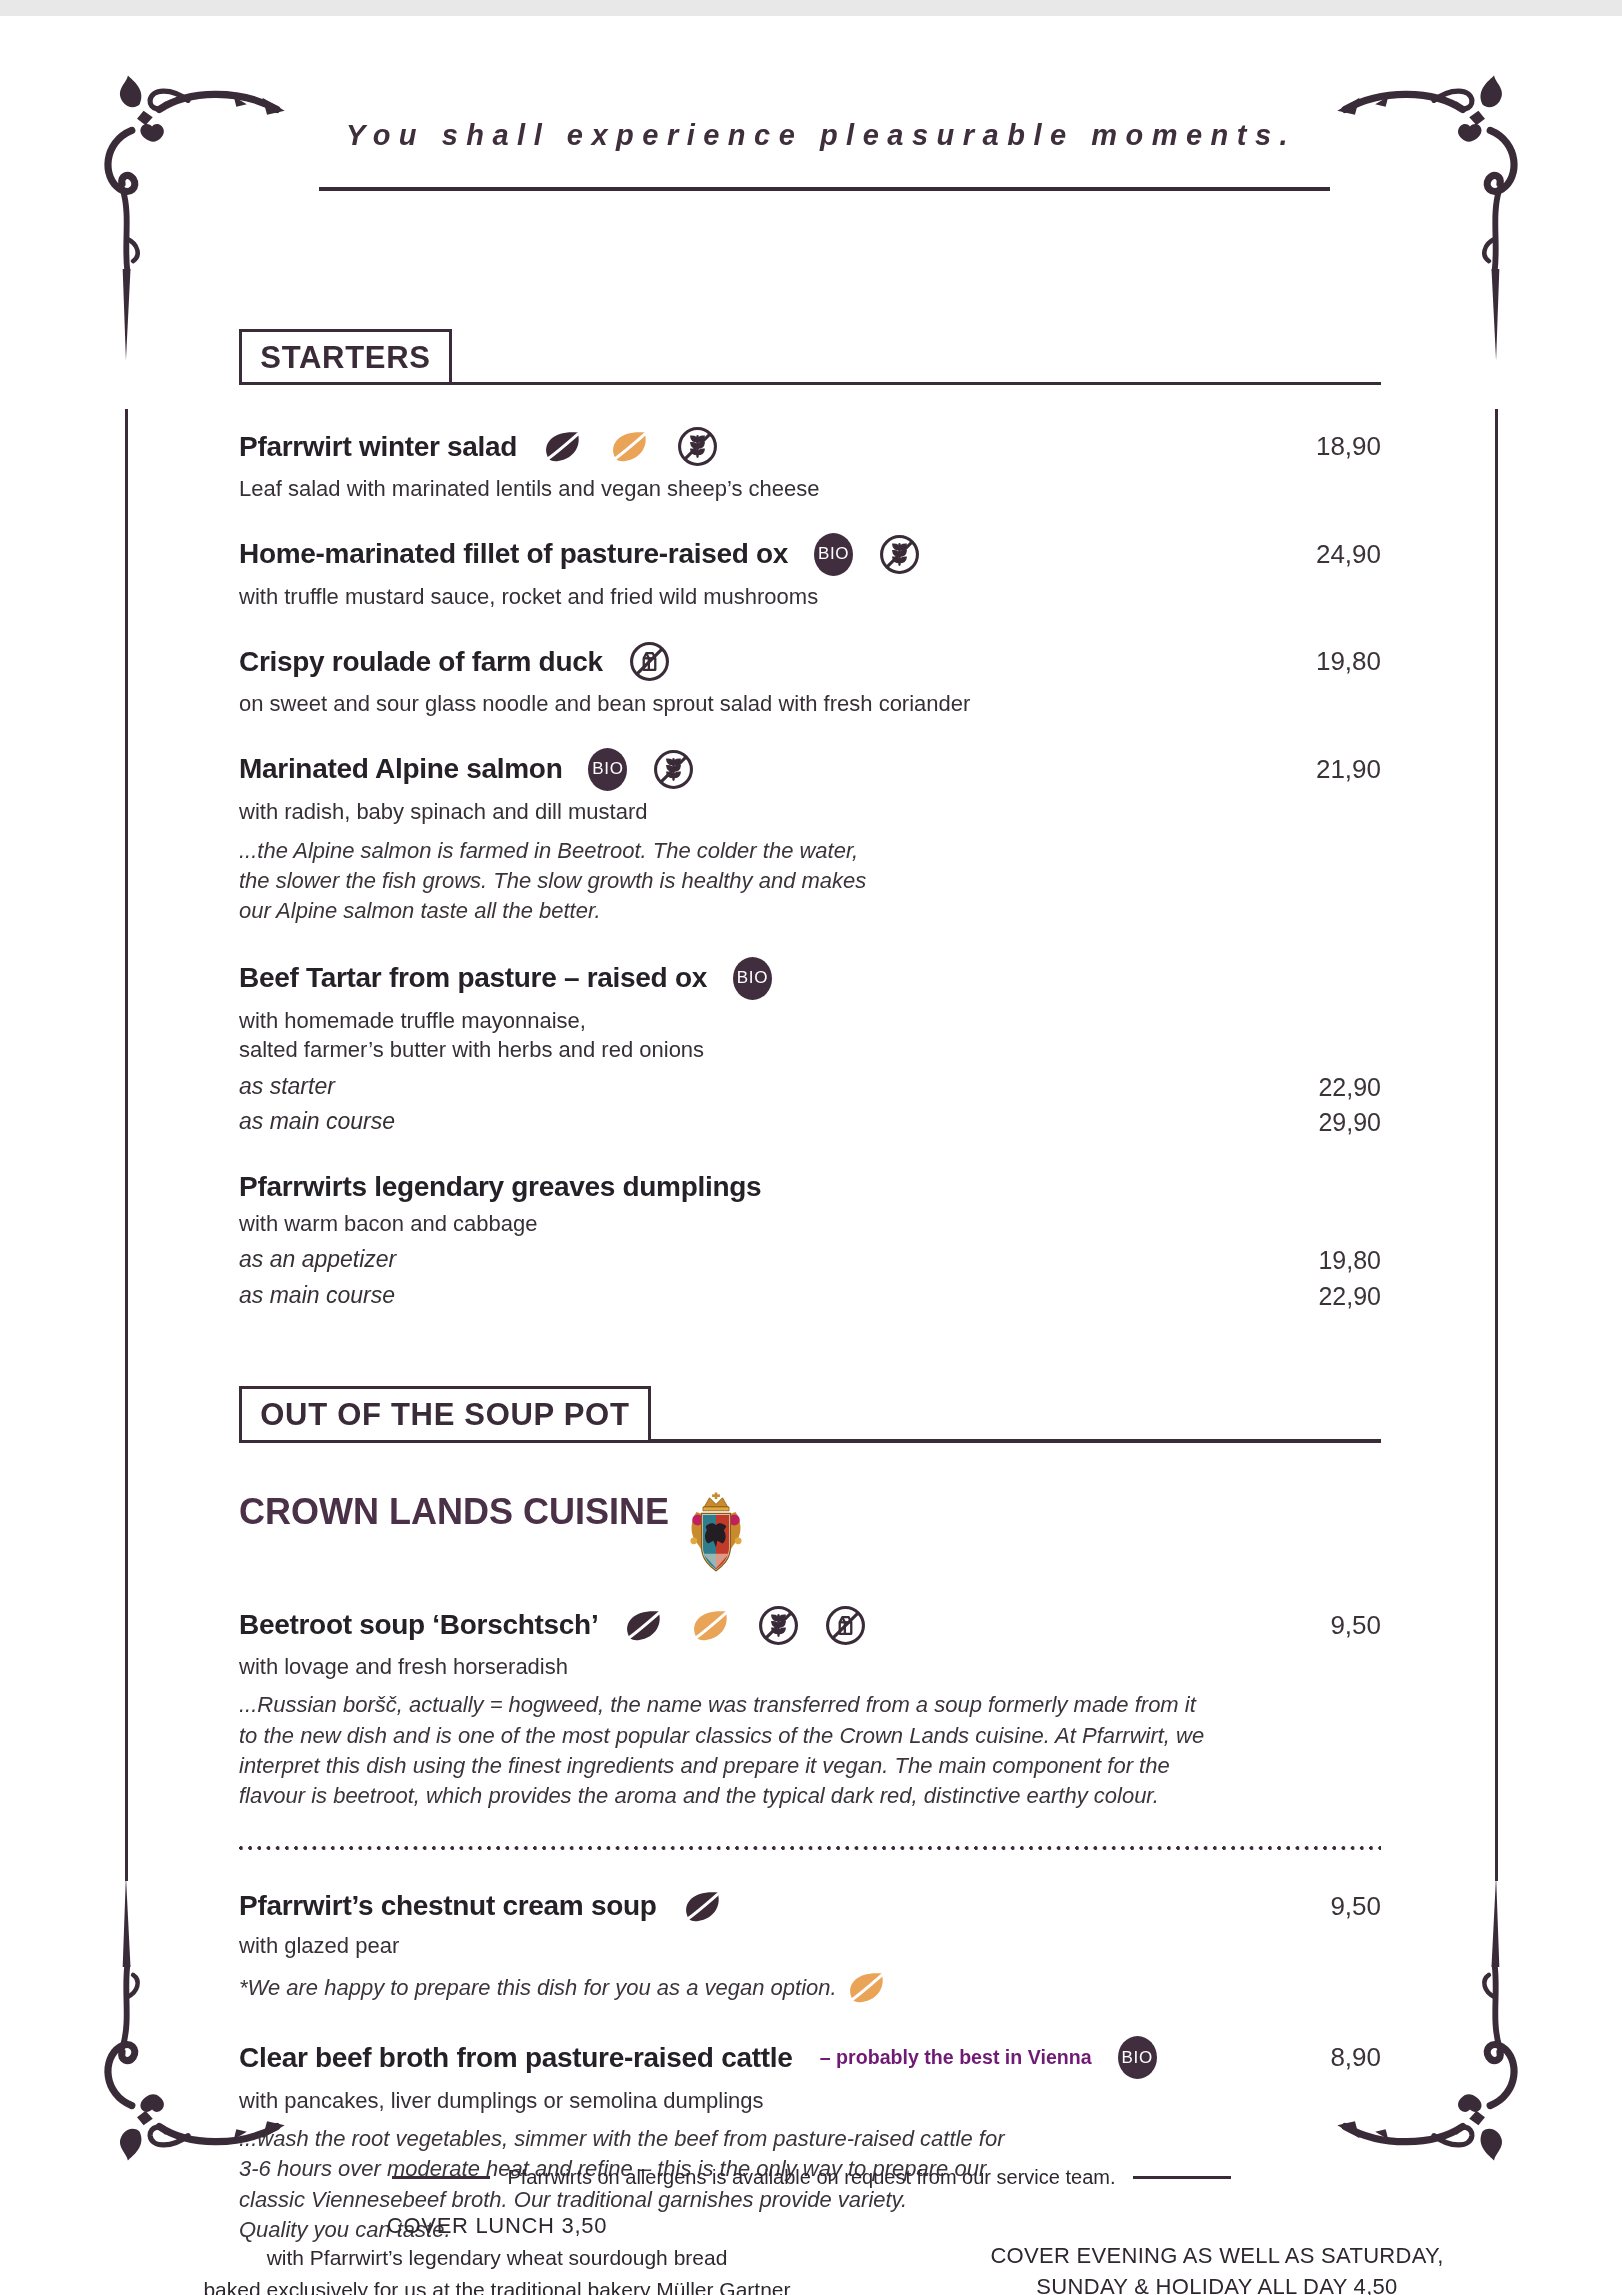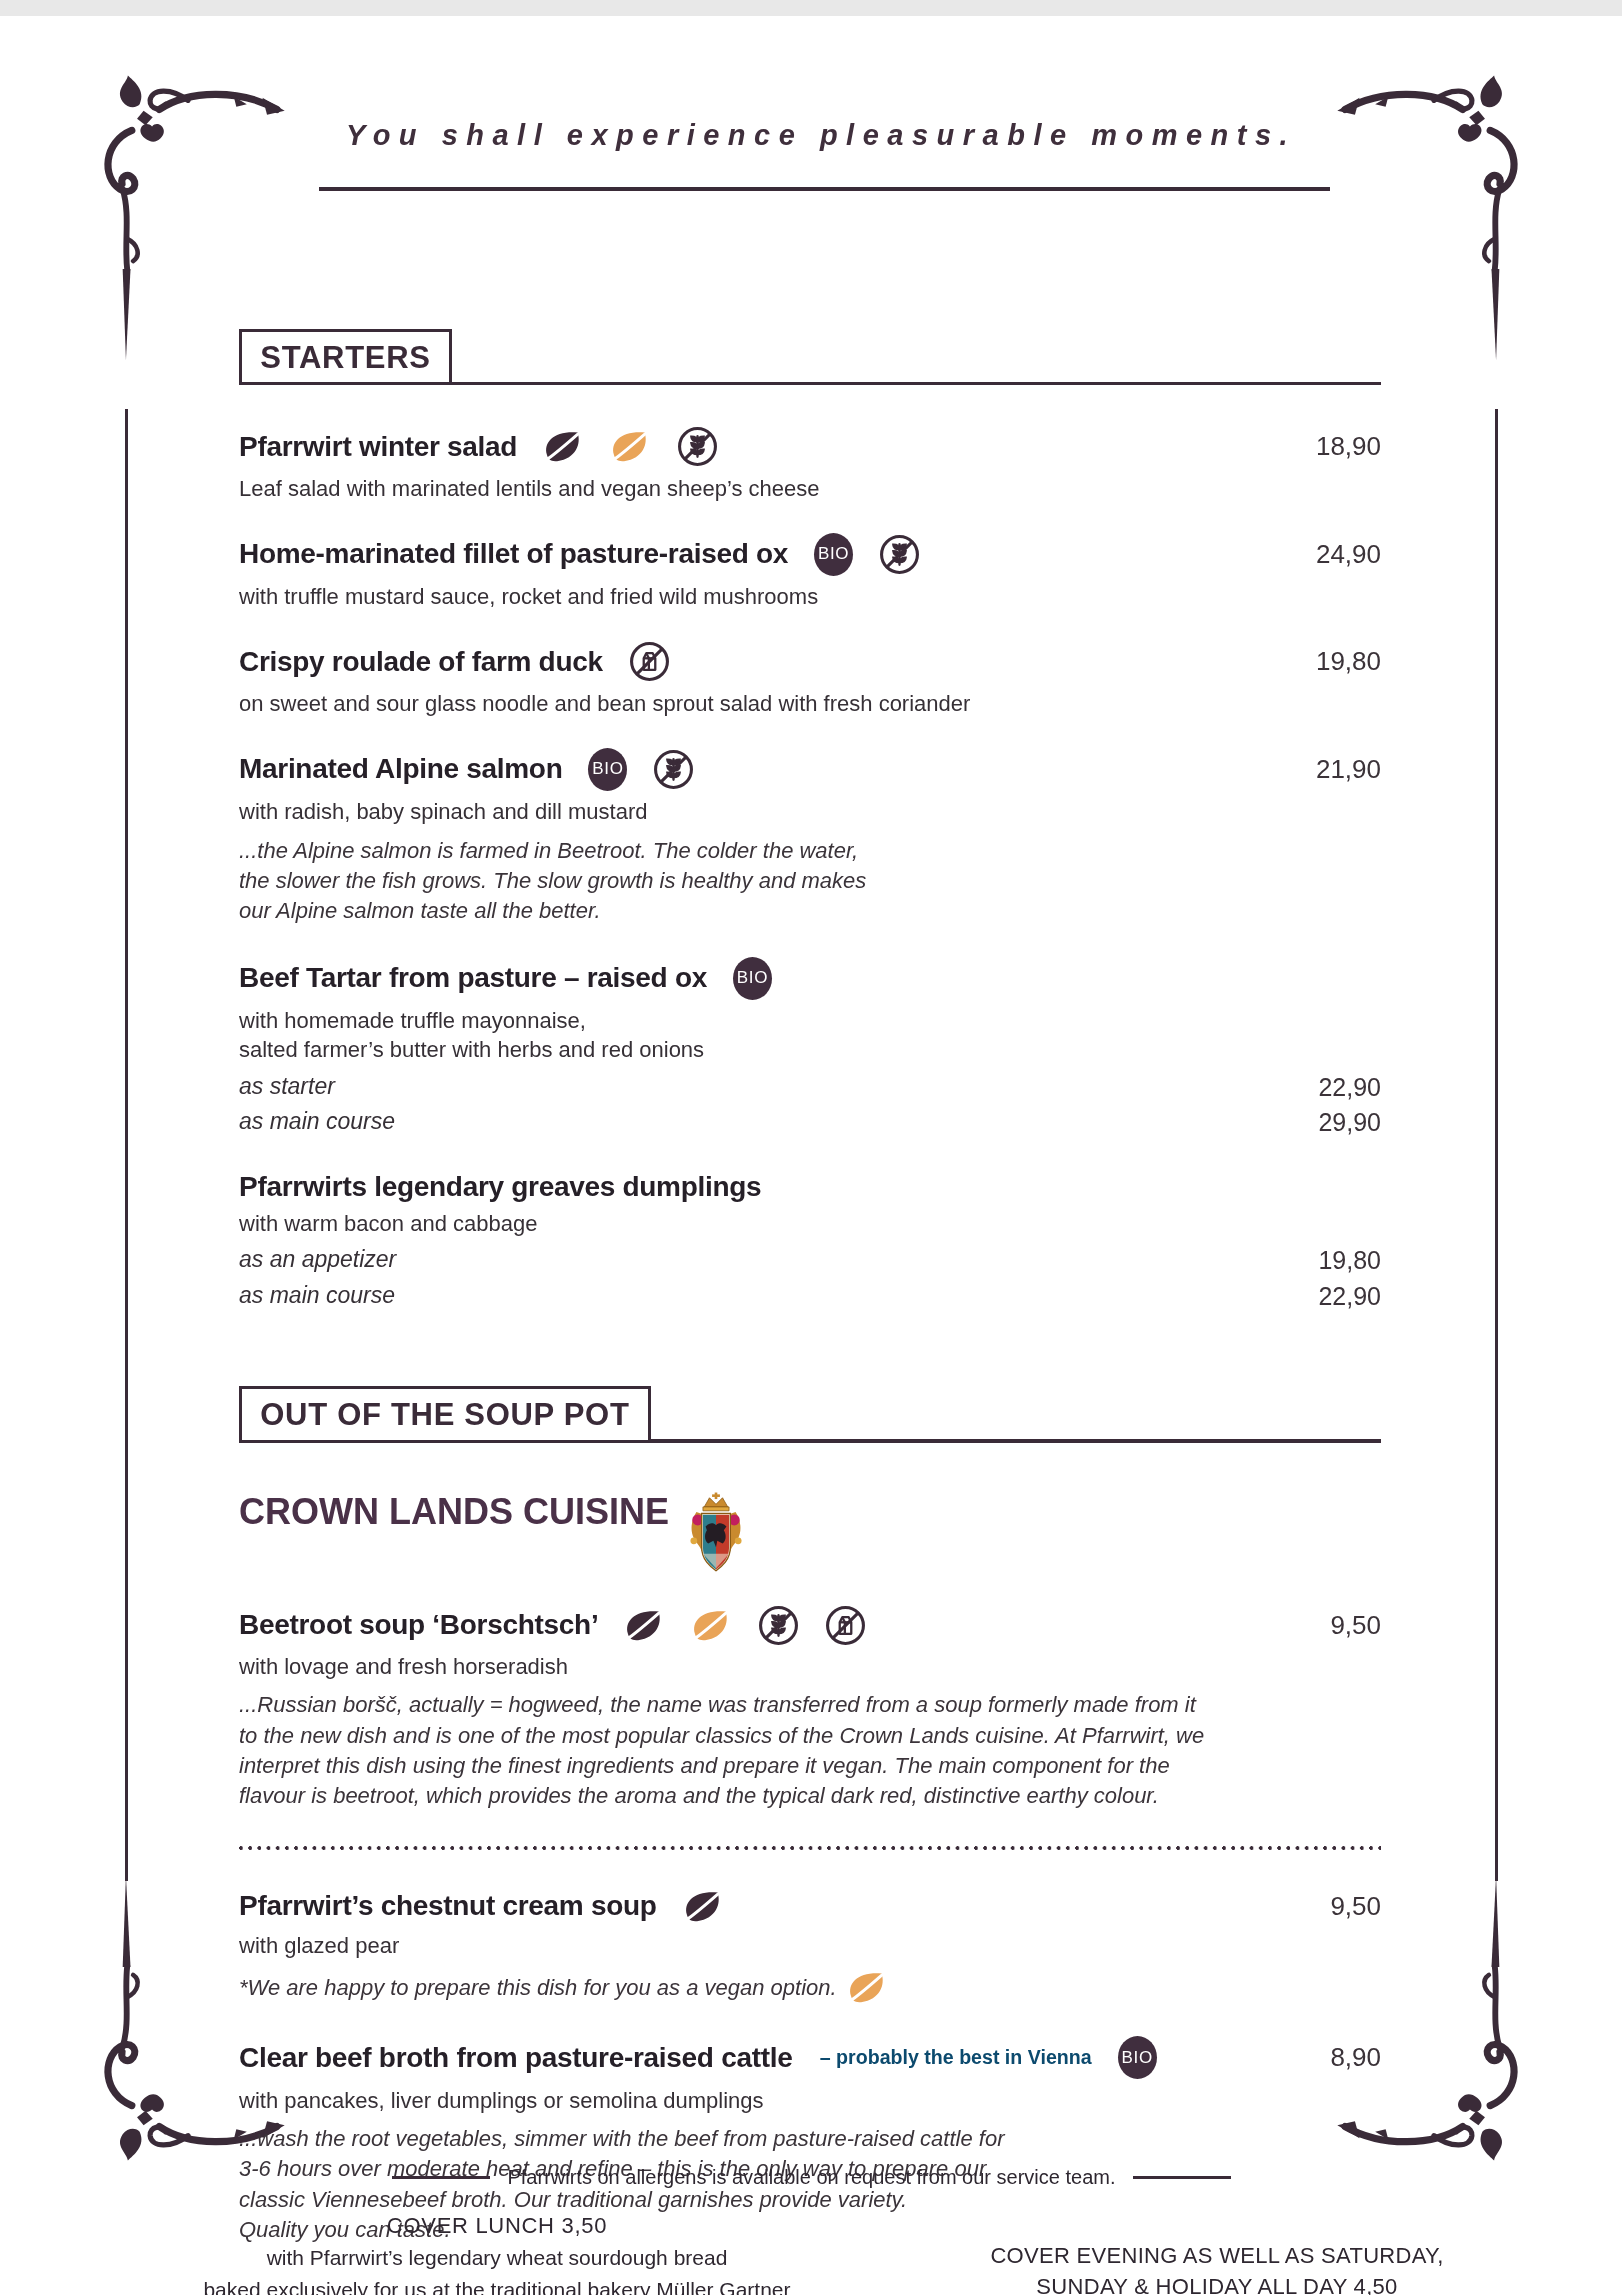--- a/index.html
+++ b/index.html
@@ -38,21 +38,21 @@
     border:3.3px solid #3a2b38;padding:7.9px 18.3px 6.5px 18.3px;
     font-size:31px;font-weight:bold;letter-spacing:0.7px;color:#3a2b38;
     white-space:nowrap;background:#fff;
   }
   .section-rule{flex:1 1 auto;height:3.9px;background:#3a2b38;margin-bottom:0px;}
 
   .items{margin-top:41px;}
   .item{margin-bottom:30px;}
   .item-head{display:flex;align-items:center;gap:26px;}
   .item-name{font-size:28px;font-weight:bold;color:#262028;letter-spacing:-0.3px;white-space:nowrap;}
-  .item-suffix{font-size:19.6px;font-weight:bold;color:#0c4a6e;margin-left:1.3px;white-space:nowrap;}
+  .item-suffix{font-size:19.6px;font-weight:bold;color:#701a75;margin-left:1.3px;white-space:nowrap;}
   .item-price{margin-left:auto;font-size:26px;color:#3b3339;}
   .badge-icon{display:inline-block;flex:0 0 auto;}
   .bio-badge{
     display:inline-flex;align-items:center;justify-content:center;
     width:39px;height:43px;border-radius:50%;background:#402e3e;
     color:#fff;font-size:17px;letter-spacing:0.7px;font-weight:400;
   }
   .item-desc{font-size:22px;color:#363036;line-height:1.32;margin-top:6.5px;}
   .item-note{font-size:22px;font-style:italic;color:#3b343a;line-height:1.38;margin-top:9.2px;}
   .note-line{display:flex;align-items:center;gap:10.5px;}

